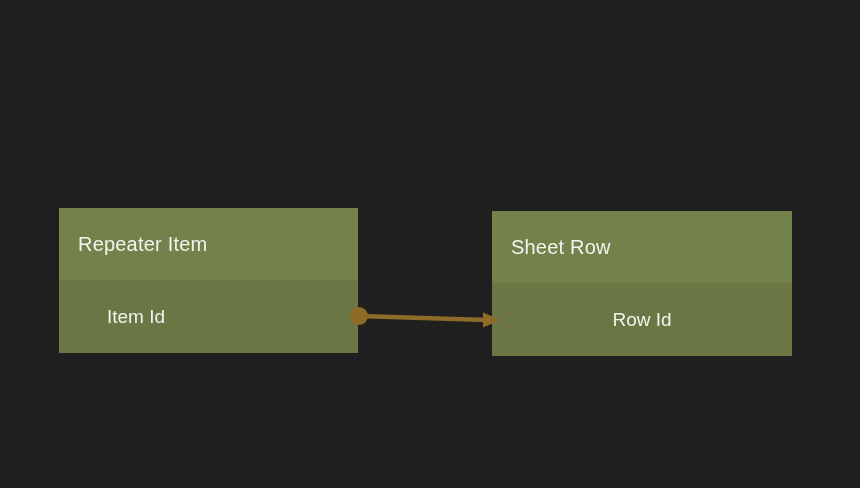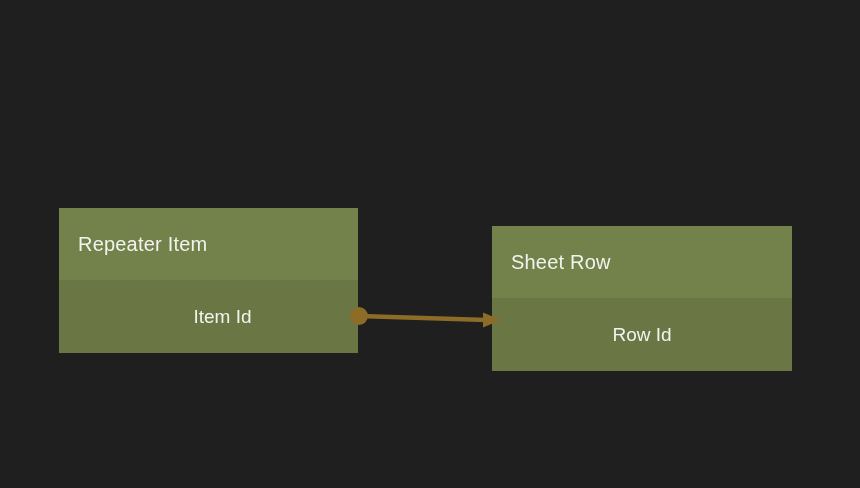--- a/index.html
+++ b/index.html
@@ -18,21 +18,21 @@
     background: #1f1f1f;
   }
   .node {
     position: absolute;
     display: flex;
     flex-direction: column;
     color: #f2f3ee;
     box-sizing: border-box;
   }
   .node-repeater { left: 59px;  top: 208px; width: 299px; height: 145px; }
-  .node-sheet    { left: 492px; top: 226px; width: 300px; height: 145px; }
+  .node-sheet    { left: 492px; top: 211px; width: 300px; height: 145px; }
   .node-header {
     flex: 0 0 72px;
     background: #73814a;
     display: flex;
     align-items: center;
     padding: 0 19px;
     box-sizing: border-box;
   }
   .node-title {
     font-size: 20px;
@@ -40,21 +40,21 @@
     color: #f2f3ee;
   }
   .node-body {
     flex: 1 1 auto;
     background: #6a7745;
     display: flex;
     align-items: center;
     padding: 0 20px;
     box-sizing: border-box;
   }
-  .node-body.align-right { justify-content: center; padding-left: 48px; }
+  .node-body.align-right { justify-content: flex-start; padding-left: 48px; }
   .node-body.align-left  { justify-content: center; }
   .field-label {
     font-size: 19px;
     color: #f2f3ee;
   }
   svg.wire-layer {
     position: absolute;
     left: 0;
     top: 0;
     width: 860px;

